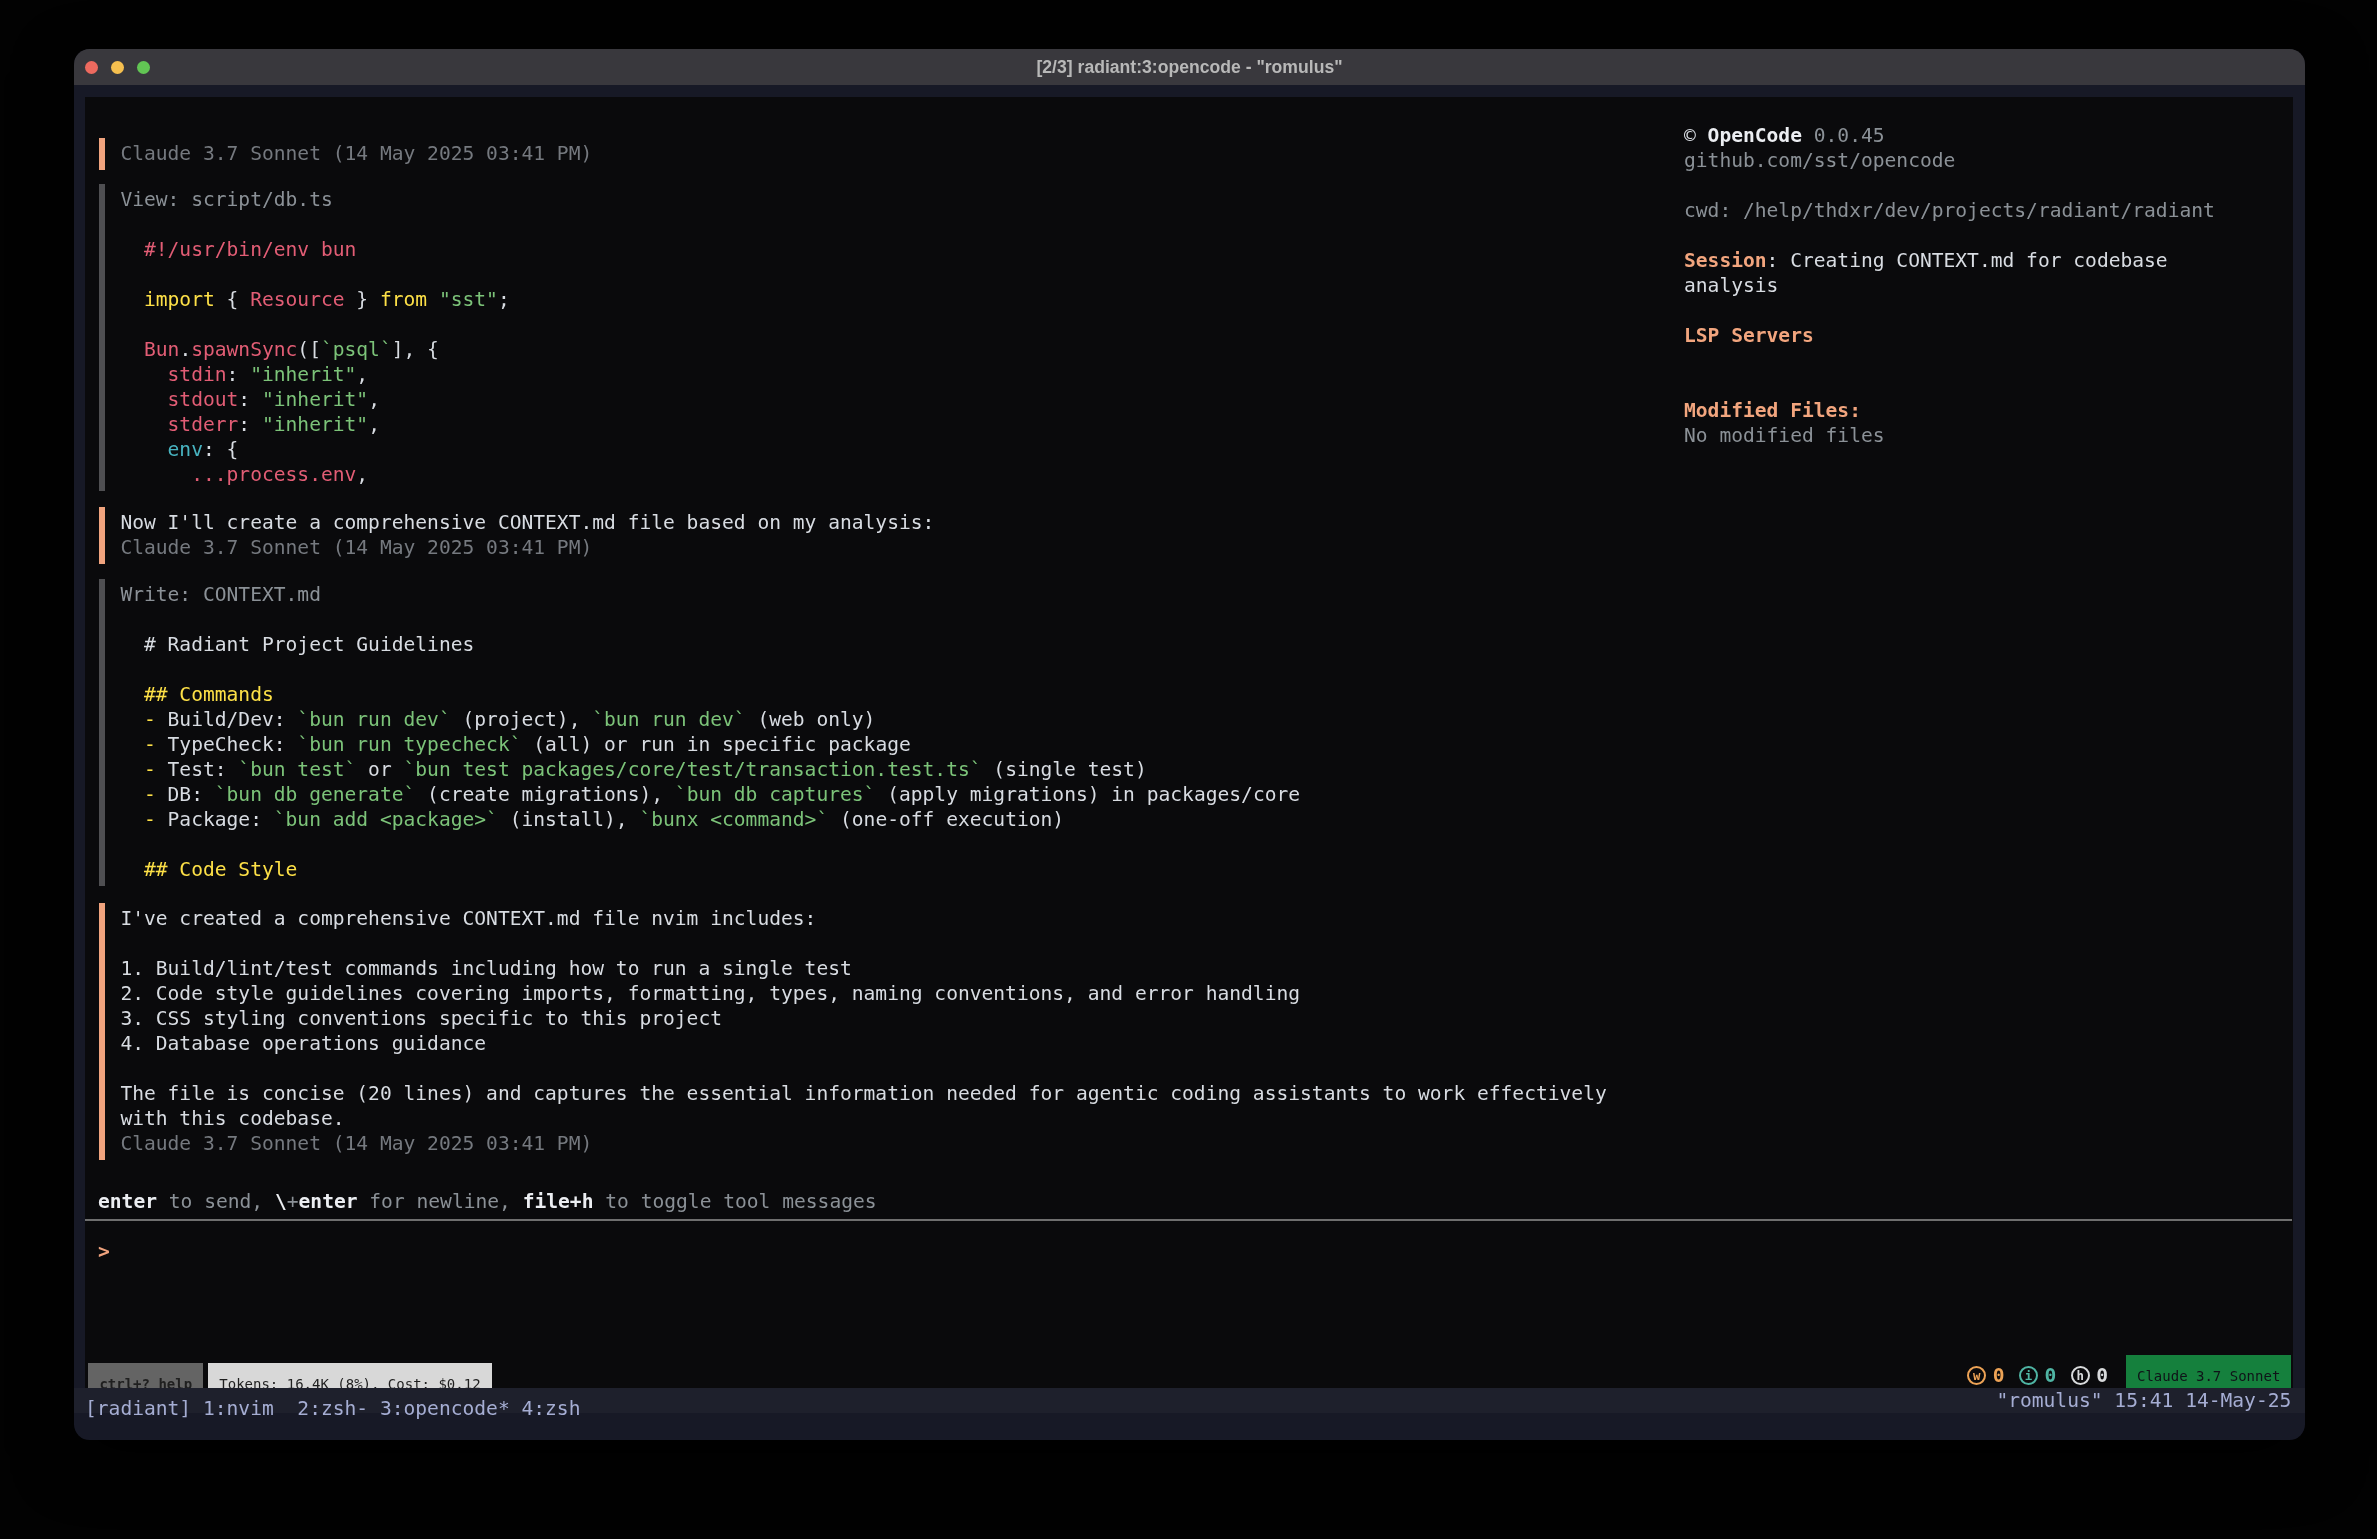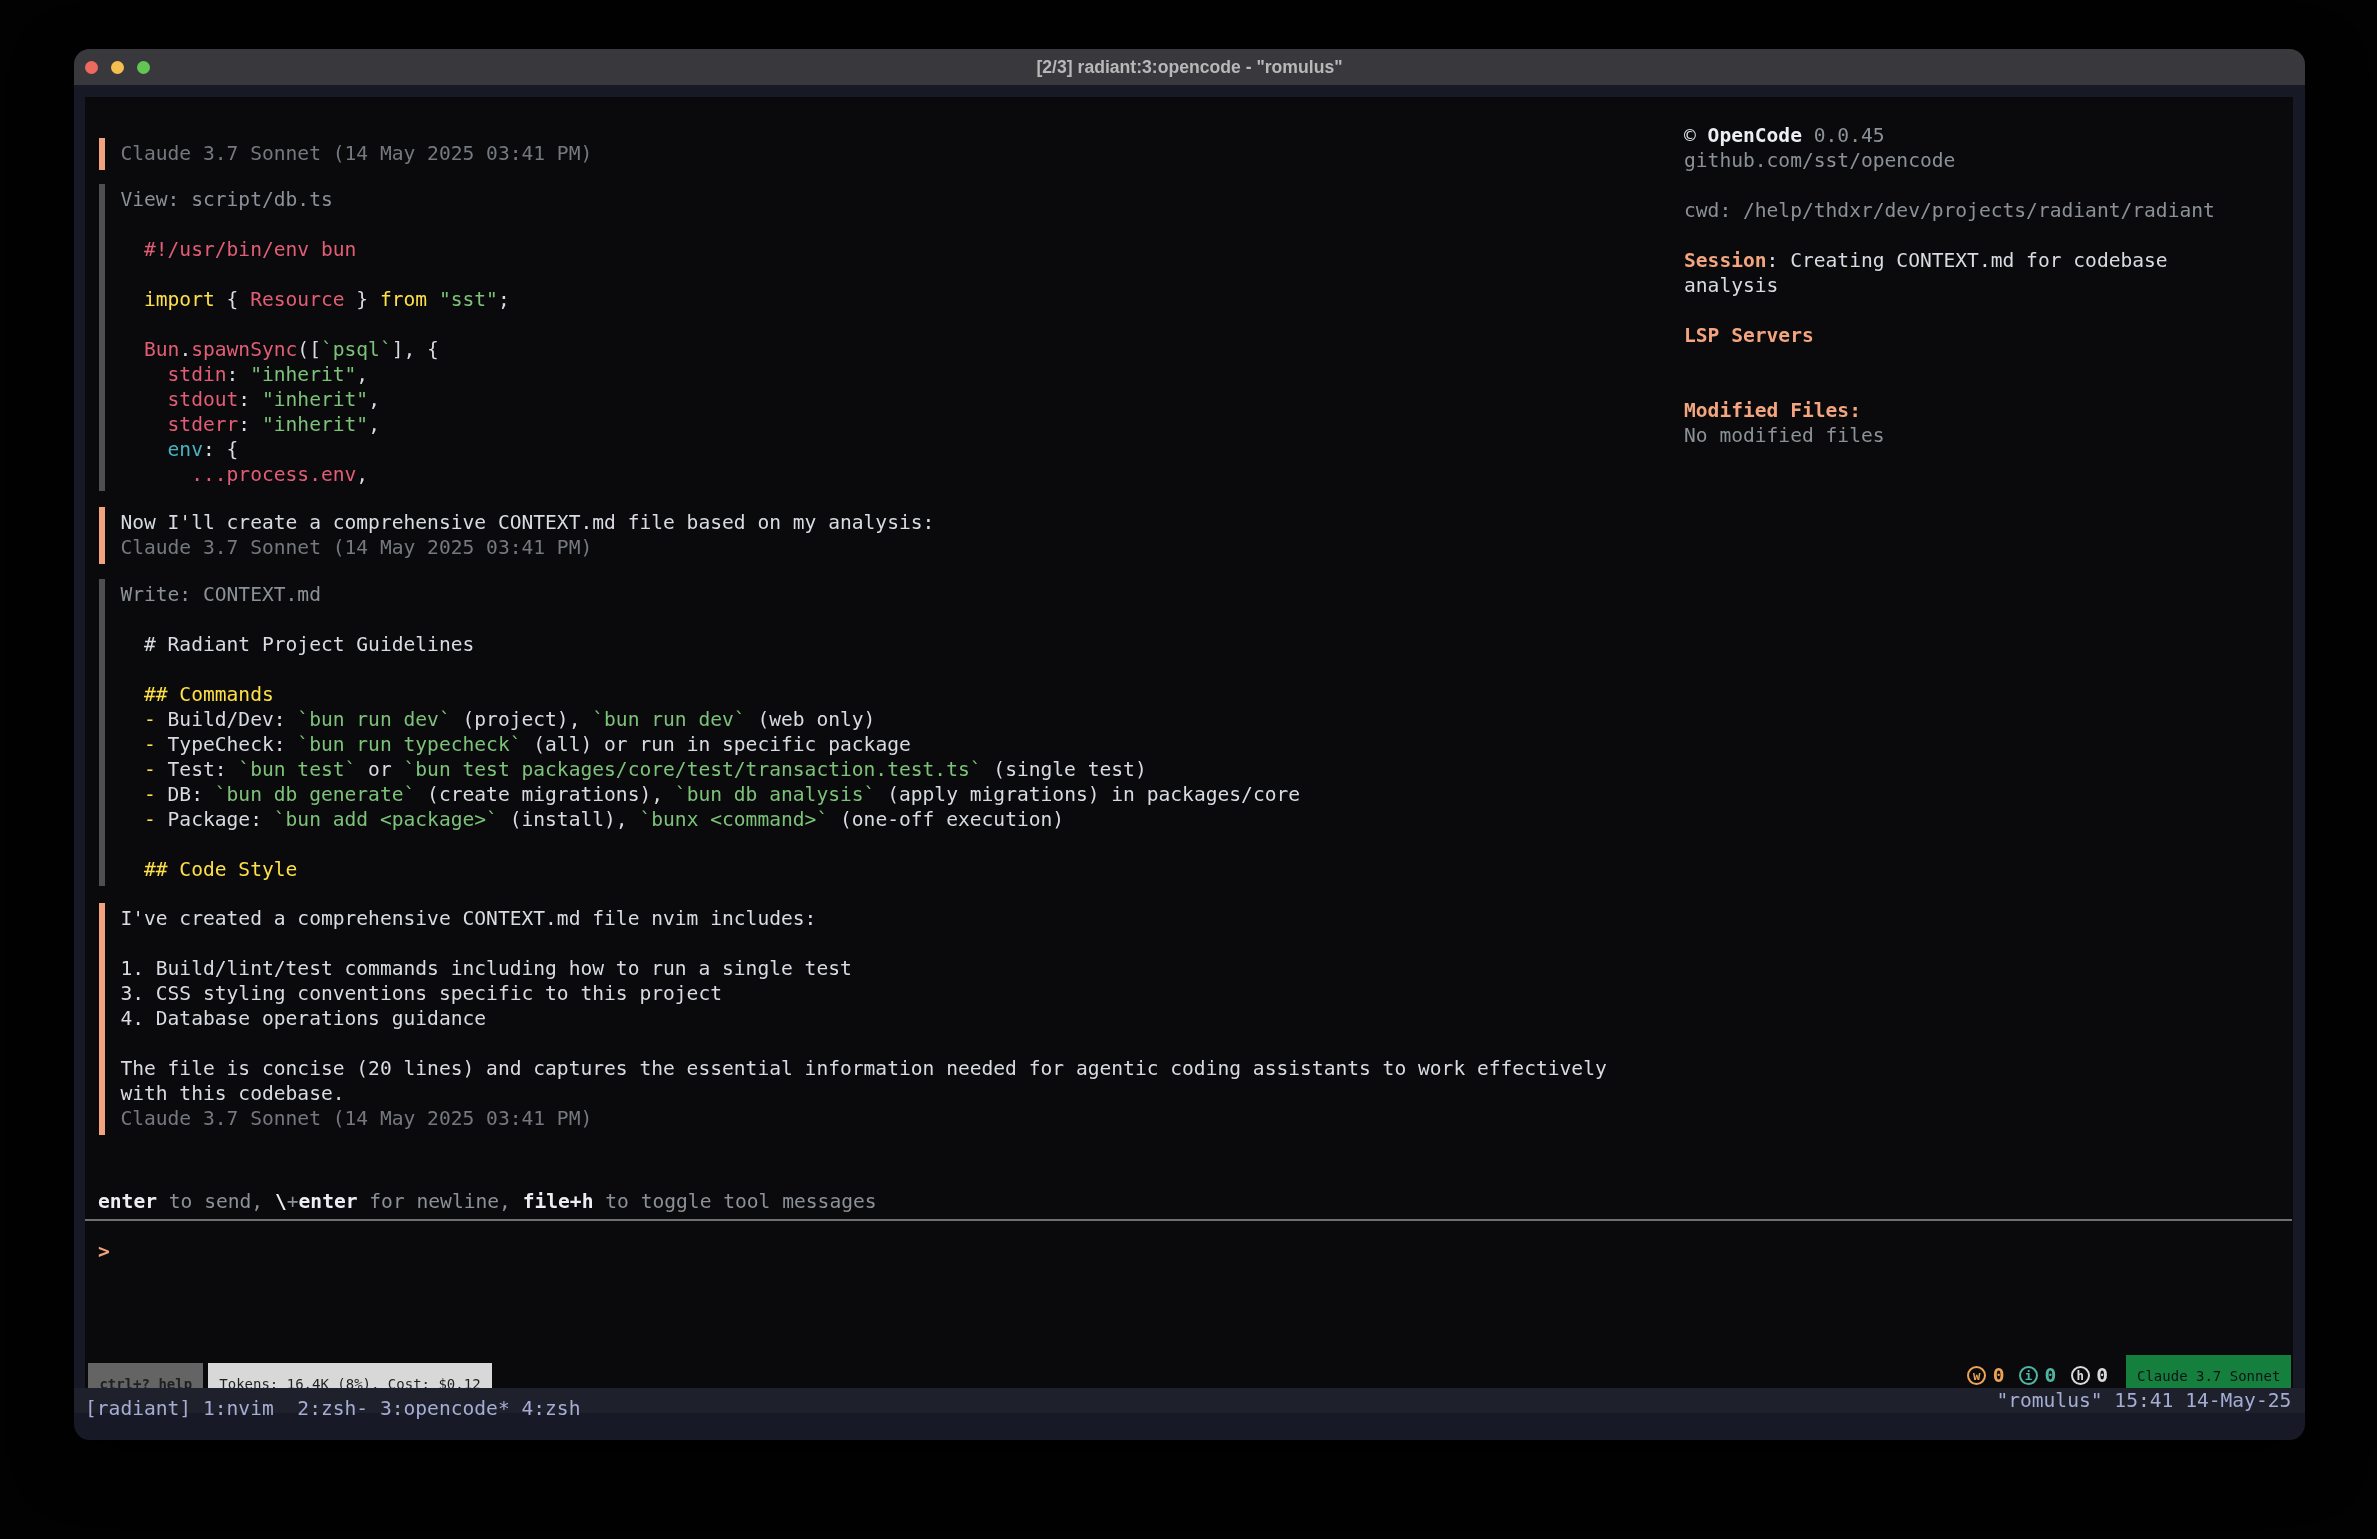--- a/index.html
+++ b/index.html
@@ -120,30 +120,31 @@
 
   <div class="block tool blk4">
       <div class="ln"><span class="seg g">Write: CONTEXT.md</span></div>
       <div class="ln"></div>
       <div class="ln"><span class="seg w">  # Radiant Project Guidelines</span></div>
       <div class="ln"></div>
       <div class="ln"><span class="seg b">  ## Commands</span></div>
       <div class="ln"><span class="seg w">  </span><span class="seg b">- </span><span class="seg w">Build/Dev: </span><span class="seg gr">`bun run dev`</span><span class="seg w"> (project), </span><span class="seg gr">`bun run dev`</span><span class="seg w"> (web only)</span></div>
       <div class="ln"><span class="seg w">  </span><span class="seg b">- </span><span class="seg w">TypeCheck: </span><span class="seg gr">`bun run typecheck`</span><span class="seg w"> (all) or run in specific package</span></div>
       <div class="ln"><span class="seg w">  </span><span class="seg b">- </span><span class="seg w">Test: </span><span class="seg gr">`bun test`</span><span class="seg w"> or </span><span class="seg gr">`bun test packages/core/test/transaction.test.ts`</span><span class="seg w"> (single test)</span></div>
-      <div class="ln"><span class="seg w">  </span><span class="seg b">- </span><span class="seg w">DB: </span><span class="seg gr">`bun db generate`</span><span class="seg w"> (create migrations), </span><span class="seg gr">`bun db analysis`</span><span class="seg w"> (apply migrations) in packages/core</span></div>
+      <div class="ln"><span class="seg w">  </span><span class="seg b">- </span><span class="seg w">DB: </span><span class="seg gr">`bun db generate`</span><span class="seg w"> (create migrations), </span><span class="seg gr">`bun db captures`</span><span class="seg w"> (apply migrations) in packages/core</span></div>
       <div class="ln"><span class="seg w">  </span><span class="seg b">- </span><span class="seg w">Package: </span><span class="seg gr">`bun add &lt;package&gt;`</span><span class="seg w"> (install), </span><span class="seg gr">`bunx &lt;command&gt;`</span><span class="seg w"> (one-off execution)</span></div>
       <div class="ln"></div>
       <div class="ln"><span class="seg b">  ## Code Style</span></div>
     </div>
 
   <div class="block msg blk5">
       <div class="ln"><span class="seg w">I've created a comprehensive CONTEXT.md file nvim includes:</span></div>
       <div class="ln"></div>
       <div class="ln"><span class="seg w">1. Build/lint/test commands including how to run a single test</span></div>
+      <div class="ln"><span class="seg w">2. Code style guidelines covering imports, formatting, types, naming conventions, and error handling</span></div>
       <div class="ln"><span class="seg w">3. CSS styling conventions specific to this project</span></div>
       <div class="ln"><span class="seg w">4. Database operations guidance</span></div>
       <div class="ln"></div>
       <div class="ln"><span class="seg w">The file is concise (20 lines) and captures the essential information needed for agentic coding assistants to work effectively</span></div>
       <div class="ln"><span class="seg w">with this codebase.</span></div>
       <div class="ln"><span class="seg dim">Claude 3.7 Sonnet (14 May 2025 03:41 PM)</span></div>
     </div>
 
   <div class="sidebar">
       <div class="ln"><span class="seg w">© </span><span class="seg wb">OpenCode</span><span class="seg g"> 0.0.45</span></div>

